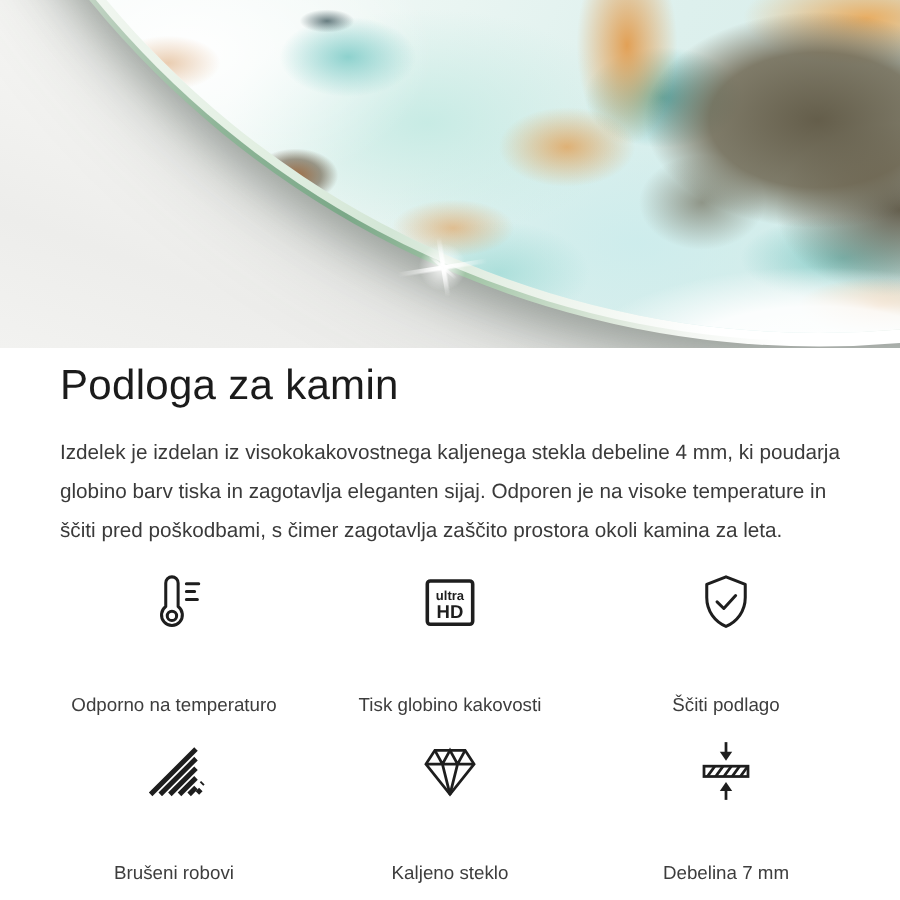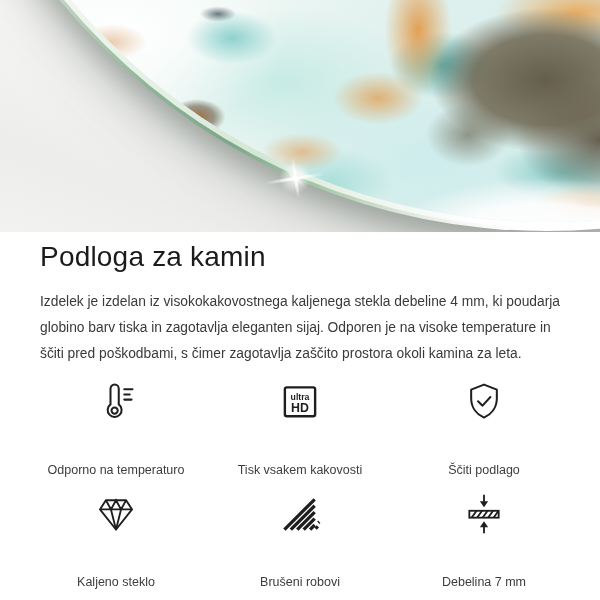--- a/index.html
+++ b/index.html
@@ -98,45 +98,45 @@
       </svg>
       <div class="feature-label">Odporno na temperaturo</div>
     </div>
 
     <div class="feature">
       <svg viewBox="0 0 48 48">
         <rect x="7.5" y="8" width="33" height="31.5" rx="2.2" fill="none" stroke="#1e1e1e" stroke-width="2.6"></rect>
         <text x="24" y="21.5" font-size="9.5" font-weight="600" text-anchor="middle">ultra</text>
         <text x="24" y="35" font-size="13.5" font-weight="700" text-anchor="middle">HD</text>
       </svg>
-      <div class="feature-label">Tisk vsakem kakovosti</div>
+      <div class="feature-label">Tisk globino kakovosti</div>
     </div>
 
     <div class="feature">
       <svg viewBox="0 0 48 48">
         <path class="ln" d="M24 5 38 10.5V20c0 10-6 17.5-14 21C16 37.5 10 30 10 20v-9.5Z"></path>
         <path class="ln" d="M17.5 23.2 22.4 28 31 18.6"></path>
       </svg>
       <div class="feature-label">Ščiti podlago</div>
     </div>
 
     <div class="feature">
       <svg viewBox="0 0 48 48">
+        <path class="stripe" d="M7 41 40 8M14 41l26-26M21 41l19-19M28 41l12-12M35 41l5-5"></path>
+        <path class="stripe" d="m41 40 2.5-2.5M44 33.5l1-1"></path>
+      </svg>
+      <div class="feature-label">Brušeni robovi</div>
+    </div>
+
+    <div class="feature">
+      <svg viewBox="0 0 48 48">
         <path class="ln-thin" d="M13 9h22l6.5 10L24 41 6.5 19Z"></path>
         <path class="ln-thin" d="M6.5 19h35M13 9l5.5 10L24 9l5.5 10L35 9M18.5 19 24 41l5.5-22"></path>
       </svg>
       <div class="feature-label">Kaljeno steklo</div>
-    </div>
-
-    <div class="feature">
-      <svg viewBox="0 0 48 48">
-        <path class="stripe" d="M7 41 40 8M14 41l26-26M21 41l19-19M28 41l12-12M35 41l5-5"></path>
-        <path class="stripe" d="m41 40 2.5-2.5M44 33.5l1-1"></path>
-      </svg>
-      <div class="feature-label">Brušeni robovi</div>
     </div>
 
     <div class="feature">
       <svg viewBox="0 0 48 48">
         <defs>
             <clipPath id="barclip">
               <rect x="8" y="20.5" width="32" height="7.5"></rect>
             </clipPath>
           </defs>
         <rect x="8" y="20.5" width="32" height="7.5" fill="none" stroke="#1e1e1e" stroke-width="2"></rect>

